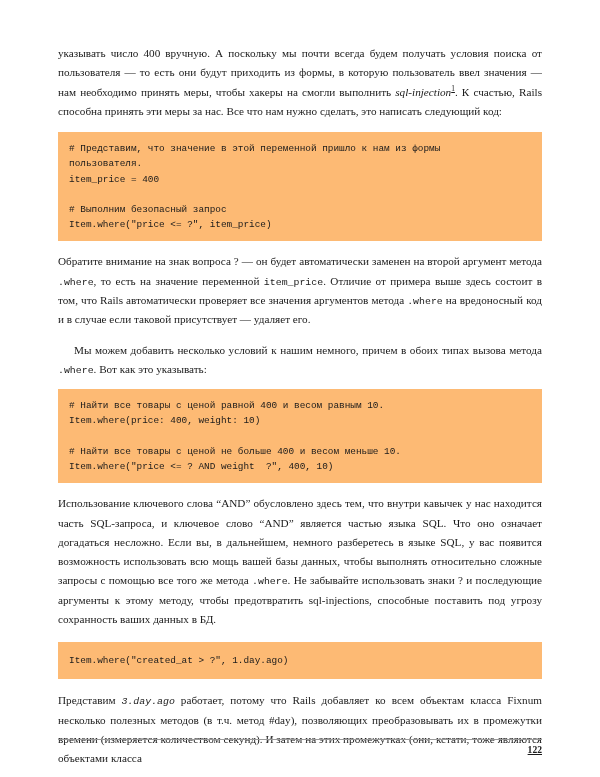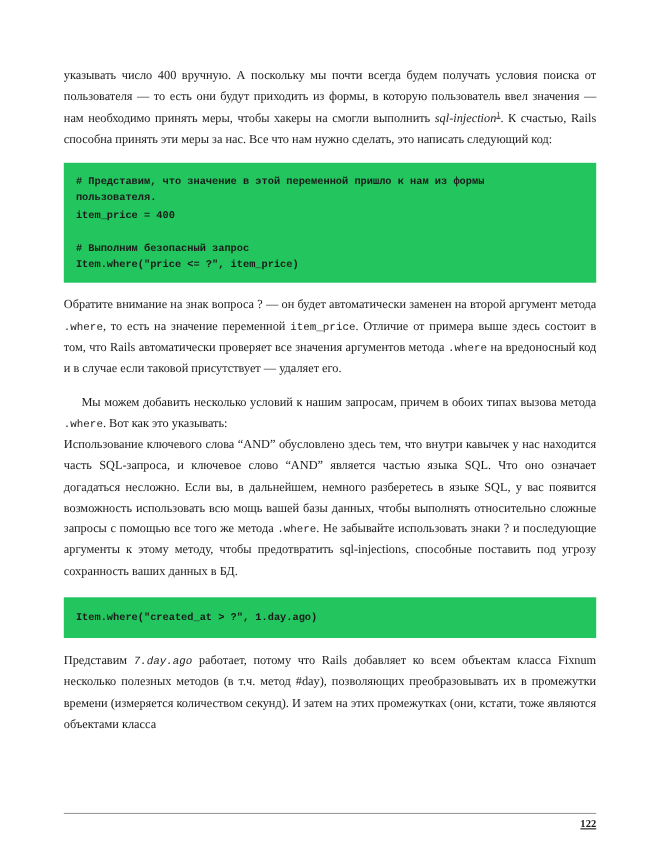--- a/index.html
+++ b/index.html
@@ -12,45 +12,44 @@
     height: 777px;
     font-family: "Liberation Serif", serif;
     color: #1a1a1a;
     position: relative;
     overflow: hidden;
   }
   .page {
     width: 600px;
     height: 777px;
     box-sizing: border-box;
-    padding: 60px 58px 0 58px;
+    padding: 44px 58px 0 58px;
     position: relative;
   }
   p {
     margin: 0 0 0 0;
     font-size: 11.2px;
     line-height: 1.72;
     text-align: justify;
     text-justify: inter-word;
     hyphens: none;
   }
   p.spaced { margin-bottom: 11px; }
   p.indent { text-indent: 16px; }
   p.indent2 { text-indent: 22px; }
   .code {
-    background: #22c55e;
+    background: #fdba74;
     font-family: "Liberation Mono", monospace;
     font-size: 9.4px;
     line-height: 1.62;
     padding: 9px 11px 9px 11px;
     margin: 10px 0 11px 0;
     white-space: pre-wrap;
     color: #1a1a1a;
     box-sizing: border-box;
-    font-weight: bold;
   }
   .code.single {
     padding: 11px 11px 11px 11px;
     margin: 13px 0 12px 0;
   }
   code, .mono {
     font-family: Liberation Mono, monospace;
     font-size: 9.9px;
   }
   .ital { font-style: italic; }
@@ -88,28 +87,33 @@
 
   <div class="code"># Представим, что значение в этой переменной пришло к нам из формы
 пользователя.
 item_price = 400
 
 # Выполним безопасный запрос
 Item.where("price &lt;= ?", item_price)</div>
 
   <p class="spaced"><span>Обратите внимание на знак вопроса ? — он будет автоматически заменен на второй аргумент метода </span><code class="mono">.where</code><span>, то есть на значение переменной </span><code class="mono">item_price</code><span>. Отличие от примера выше здесь состоит в том, что Rails автоматически проверяет все значения аргументов метода </span><code class="mono">.where</code><span> на вредоносный код и в случае если таковой присутствует — удаляет его.</span></p>
 
-  <p class="indent"><span>Мы можем добавить несколько условий к нашим запросам, причем в обоих типах вызова метода </span><code class="mono">.where</code><span>. Вот как это указывать:</span></p>
+  <p class="indent"><span>Мы можем добавить несколько условий к нашим немного, причем в обоих типах вызова метода </span><code class="mono">.where</code><span>. Вот как это указывать:</span></p>
 
+  <div class="code"># Найти все товары с ценой равной 400 и весом равным 10.
+Item.where(price: 400, weight: 10)
+
+# Найти все товары с ценой не больше 400 и весом меньше 10.
+Item.where("price &lt;= ? AND weight  ?", 400, 10)</div>
 
   <p><span>Использование ключевого слова “AND” обусловлено здесь тем, что внутри кавычек у нас находится часть SQL-запроса, и ключевое слово “AND” является частью языка SQL. Что оно означает догадаться несложно. Если вы, в дальнейшем, немного разберетесь в языке SQL, у вас появится возможность использовать всю мощь вашей базы данных, чтобы выполнять относительно сложные запросы с помощью все того же метода </span><code class="mono">.where</code><span>. Не забывайте использовать знаки ? и последующие аргументы к этому методу, чтобы предотвратить sql-injections, способные поставить под угрозу сохранность ваших данных в БД.</span></p>
 
 
   <div class="code single">Item.where("created_at &gt; ?", 1.day.ago)</div>
 
-  <p><span>Представим </span><code class="mono ital">7.day.ago</code><span> работает, потому что Rails добавляет ко всем объектам класса Fixnum несколько полезных методов (в т.ч. метод #day), позволяющих преобразовывать их в промежутки времени (измеряется количеством секунд). И затем на этих промежутках (они, кстати, тоже являются объектами класса </span></p>
+  <p><span>Представим </span><code class="mono ital">3.day.ago</code><span> работает, потому что Rails добавляет ко всем объектам класса Fixnum несколько полезных методов (в т.ч. метод #day), позволяющих преобразовывать их в промежутки времени (измеряется количеством секунд). И затем на этих промежутках (они, кстати, тоже являются объектами класса </span></p>
 
   <div class="footer">
     <div class="rule"></div>
     <div class="pagenum">122</div>
   </div>
 
 </div>
 
 </body></html>

